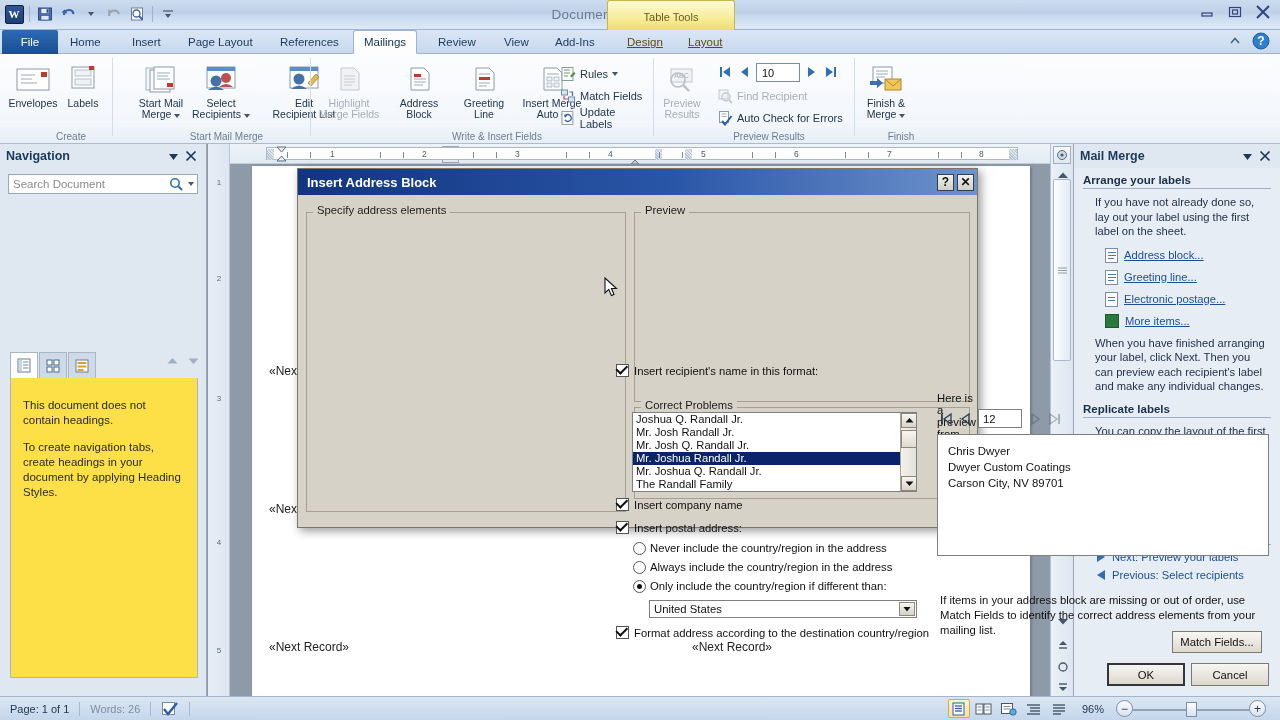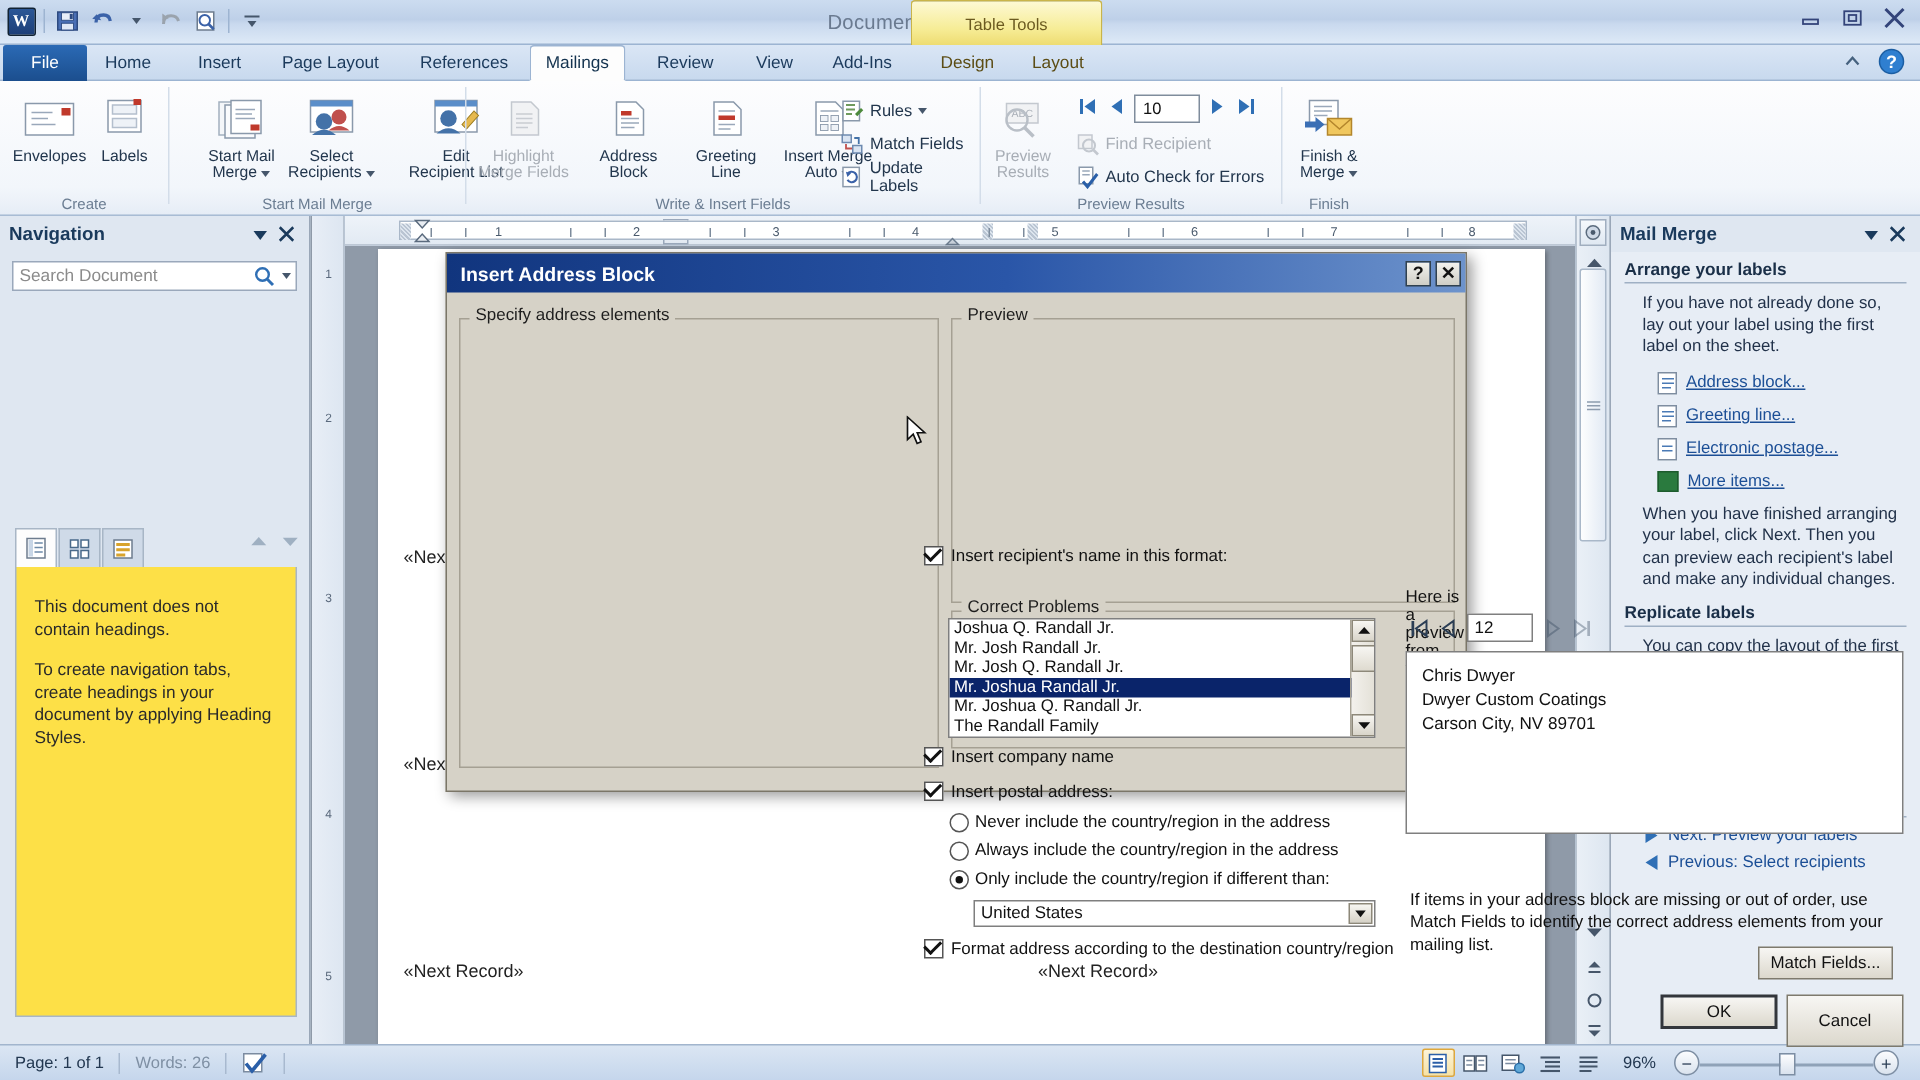--- a/index.html
+++ b/index.html
@@ -54,32 +54,32 @@
     display: flex; align-items: center; font-size: 11.5px; color: #1b3a5c; cursor: pointer;
   }
   .tab.file {
     background: linear-gradient(to bottom,#2b6ab5,#1b4e8e); color: #fff;
     border-top-left-radius: 2px; border-top-right-radius: 2px;
   }
   .tab.active {
     background: #fdfdfd; border: 1px solid #9cb4d2; border-bottom: 1px solid #fdfdfd;
     border-top-left-radius: 3px; border-top-right-radius: 3px; color: #14334f;
   }
-  .tab.ctx { color: #5c4d15; }
+  .tab.ctx { color: #5c4d15; text-decoration: underline; }
 
   
   #ribbon {
     position: absolute; left: 0; top: 54px; width: 1280px; height: 90px;
     background: linear-gradient(to bottom, #fdfdfe 0%, #f2f6fb 80%, #e6edf6 100%);
     border-bottom: 1px solid #a8bcd4;
   }
   .rgroup { position: absolute; top: 1px; height: 88px; }
   .rgroup .glabel {
     position: absolute; bottom: 1px; width: 100%; text-align: center;
-    font-size: 10px; color: #6b7d92;
+    font-size: 10px; color: #6b7d92; margin-left: 15px;
   }
   .gsep { position: absolute; top: 4px; width: 1px; height: 78px; background: #d3dde9; }
   .bigbtn {
     position: absolute; width: 62px; text-align: center; cursor: pointer;
     font-size: 10.5px; color: #22364d; line-height: 11.5px; padding-top: 4px;
   }
   .bigbtn .lbl { display: block; margin-top: 2px; }
   .bigbtn.dis { color: #a8aeb6; }
   .smbtn {
     position: absolute; height: 21px; display: flex; align-items: center; gap: 4px;
@@ -379,21 +379,21 @@
     </div>
   <div class="tab" style="left:122px">
       <span>Insert</span>
     </div>
   <div class="tab" style="left:178px">
       <span>Page Layout</span>
     </div>
   <div class="tab" style="left:270px">
       <span>References</span>
     </div>
-  <div class="tab active" style="left:353px;width:64px;justify-content:flex-end">
+  <div class="tab active" style="left:353px;width:64px;justify-content:center">
       <span>Mailings</span>
     </div>
   <div class="tab" style="left:428px">
       <span>Review</span>
     </div>
   <div class="tab" style="left:494px">
       <span>View</span>
     </div>
   <div class="tab" style="left:545px">
       <span>Add-Ins</span>
@@ -1062,20 +1062,20 @@
     <div>Chris Dwyer</div>
     <div>Dwyer Custom Coatings</div>
     <div>Carson City, NV 89701</div>
   </div>
 
   <div class="dtext" style="left:642px;top:424px;width:326px;line-height:15px">If items in your address block are missing or out of order, use Match Fields to identify the correct address elements from your mailing list.</div>
 
   <div class="dbtn" style="left:874px;top:462px;width:90px;height:22px">Match Fields...</div>
 
   <div class="dbtn def" style="left:809px;top:494px;width:78px;height:23px">OK</div>
-  <div class="dbtn" style="left:893px;top:494px;width:78px;height:35px">Cancel</div>
+  <div class="dbtn" style="left:893px;top:494px;width:78px;height:23px">Cancel</div>
 </div>
 
 <div id="mousecursor">
   <svg width="16" height="22" viewBox="0 0 16 22">
     <path d="M1 1 L1 16 L4.8 12.4 L7.4 18.6 L10 17.5 L7.5 11.5 L12.5 11.5 Z" fill="#fff" stroke="#111" stroke-width="1.1"></path>
   </svg>
 </div>
 
 </body></html>

